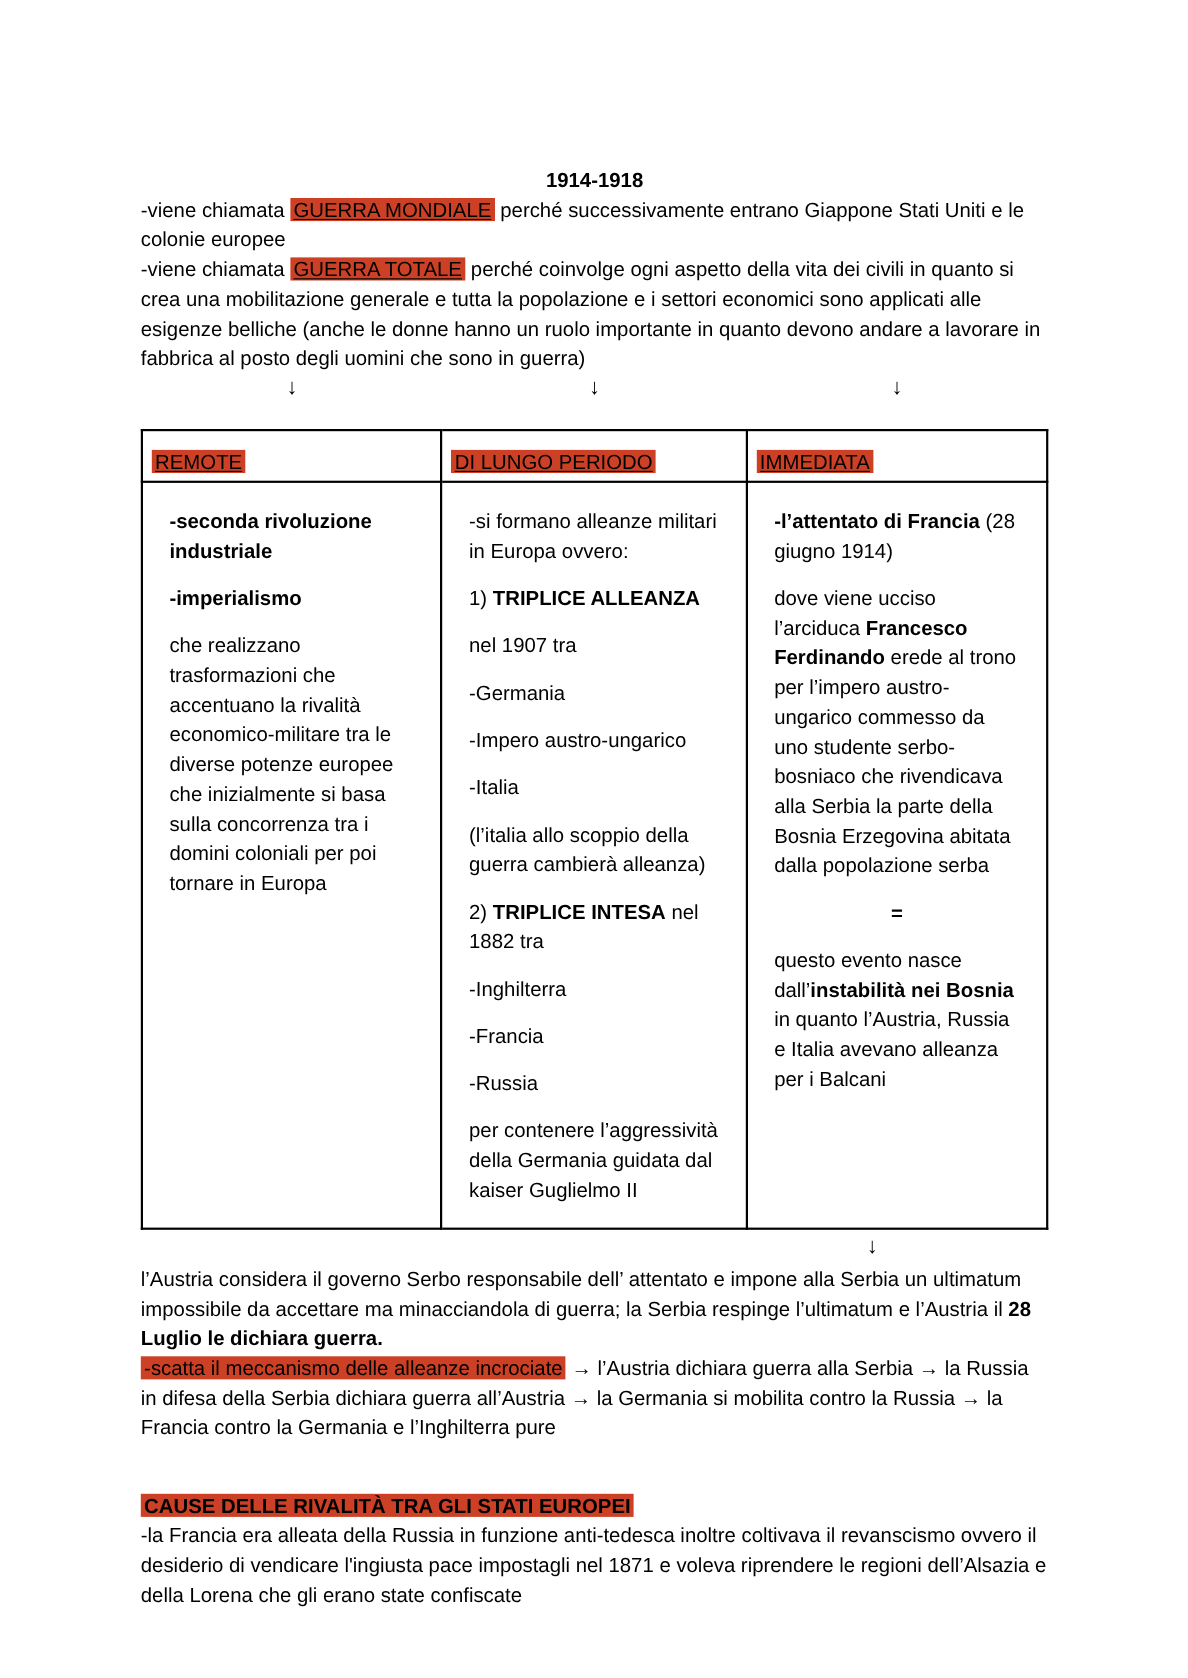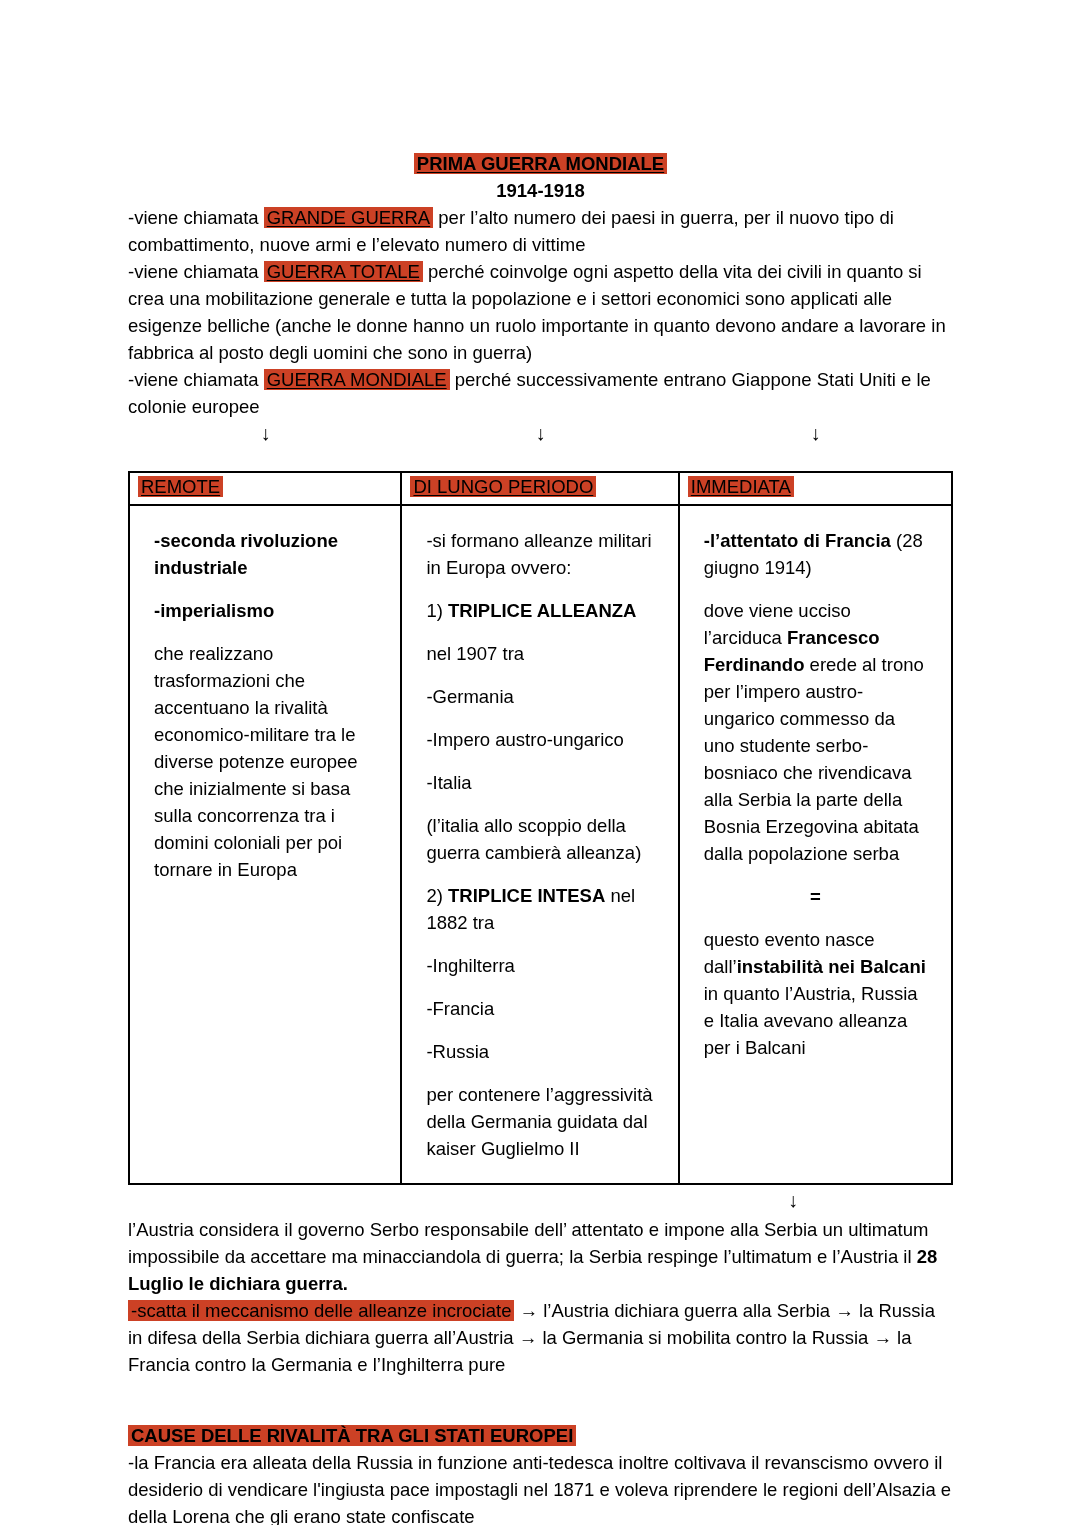--- a/index.html
+++ b/index.html
@@ -47,51 +47,45 @@
   table.causes col.c1 { width: 33.1%; }
   table.causes col.c2 { width: 33.7%; }
   table.causes col.c3 { width: 33.2%; }
   table.causes th, table.causes td {
     border: 2px solid var(--color-border, #000000);
     text-align: left;
     vertical-align: top;
     font-weight: normal;
     padding: 5px 8px;
   }
-  table.causes th { height: 27px; padding-top: 0; padding-bottom: 4px; }
+  table.causes th { height: 27px; padding-top: 14px; padding-bottom: 4px; }
   table.causes td { height: 448px; }
   .cell-line { margin: 16px; }
   .equals-line { text-align: center; font-weight: bold; margin: 0; }
   .post-table-arrow {
     padding-left: 660px;
     font-size: 20px;
     margin-top: 2px;
   }
   .aftermath { margin-top: 2px; }
   .rivalita-heading { margin-top: 44px; }
   .rivalita-heading .hl { font-weight: bold; }
 </style>
 </head>
 <body>
 
 <div class="page">
 
-  <div class="center">
-    <span class="hl ul bold">PRIMA GUERRA MONDIALE</span>
-  </div>
   <div class="center bold">1914-1918</div>
 
   <div class="para">
-    <span>-viene chiamata </span><span class="hl ul">GRANDE GUERRA</span><span> per l’alto numero dei paesi in guerra, per il nuovo tipo di combattimento, nuove armi e l’elevato numero di vittime</span>
+    <span>-viene chiamata </span><span class="hl ul">GUERRA MONDIALE</span><span> perché successivamente entrano Giappone Stati Uniti e le colonie europee</span>
   </div>
   <div class="para">
     <span>-viene chiamata </span><span class="hl ul">GUERRA TOTALE</span><span> perché coinvolge ogni aspetto della vita dei civili in quanto si crea una mobilitazione generale e tutta la popolazione e i settori economici sono applicati alle esigenze belliche (anche le donne hanno un ruolo importante in quanto devono andare a lavorare in fabbrica al posto degli uomini che sono in guerra)</span>
-  </div>
-  <div class="para">
-    <span>-viene chiamata </span><span class="hl ul">GUERRA MONDIALE</span><span> perché successivamente entrano Giappone Stati Uniti e le colonie europee</span>
   </div>
 
 
   <div class="arrows-row">
     <span>↓</span>
     <span>↓</span>
     <span>↓</span>
   </div>
 
   <table class="causes">
@@ -143,21 +137,21 @@
 
         <td>
           <div class="cell-line">
             <b>-l’attentato di Francia</b><span> (28 giugno 1914)</span>
           </div>
           <div class="cell-line">
             <span>dove viene ucciso l’arciduca </span><b>Francesco Ferdinando</b><span> erede al trono per l’impero austro-ungarico commesso da uno studente serbo-bosniaco che rivendicava alla Serbia la parte della Bosnia Erzegovina abitata dalla popolazione serba</span>
           </div>
           <div class="equals-line">=</div>
           <div class="cell-line">
-            <span>questo evento nasce dall’</span><b>instabilità nei Balcani</b><span> in quanto l’Austria, Russia e Italia avevano alleanza per i Balcani</span>
+            <span>questo evento nasce dall’</span><b>instabilità nei Bosnia</b><span> in quanto l’Austria, Russia e Italia avevano alleanza per i Balcani</span>
           </div>
         </td>
 
       </tr>
     </tbody>
   </table>
 
   <div class="post-table-arrow">
     <span>↓</span>
   </div>

